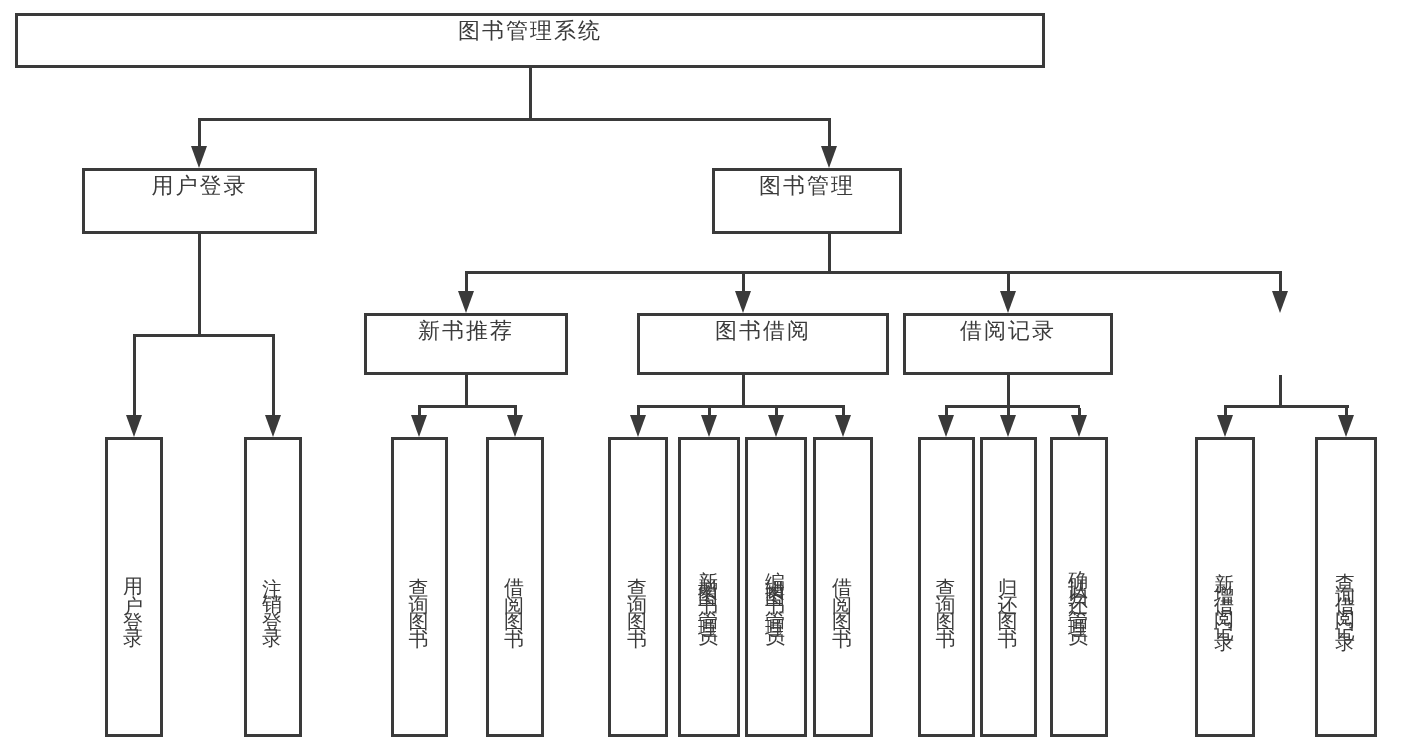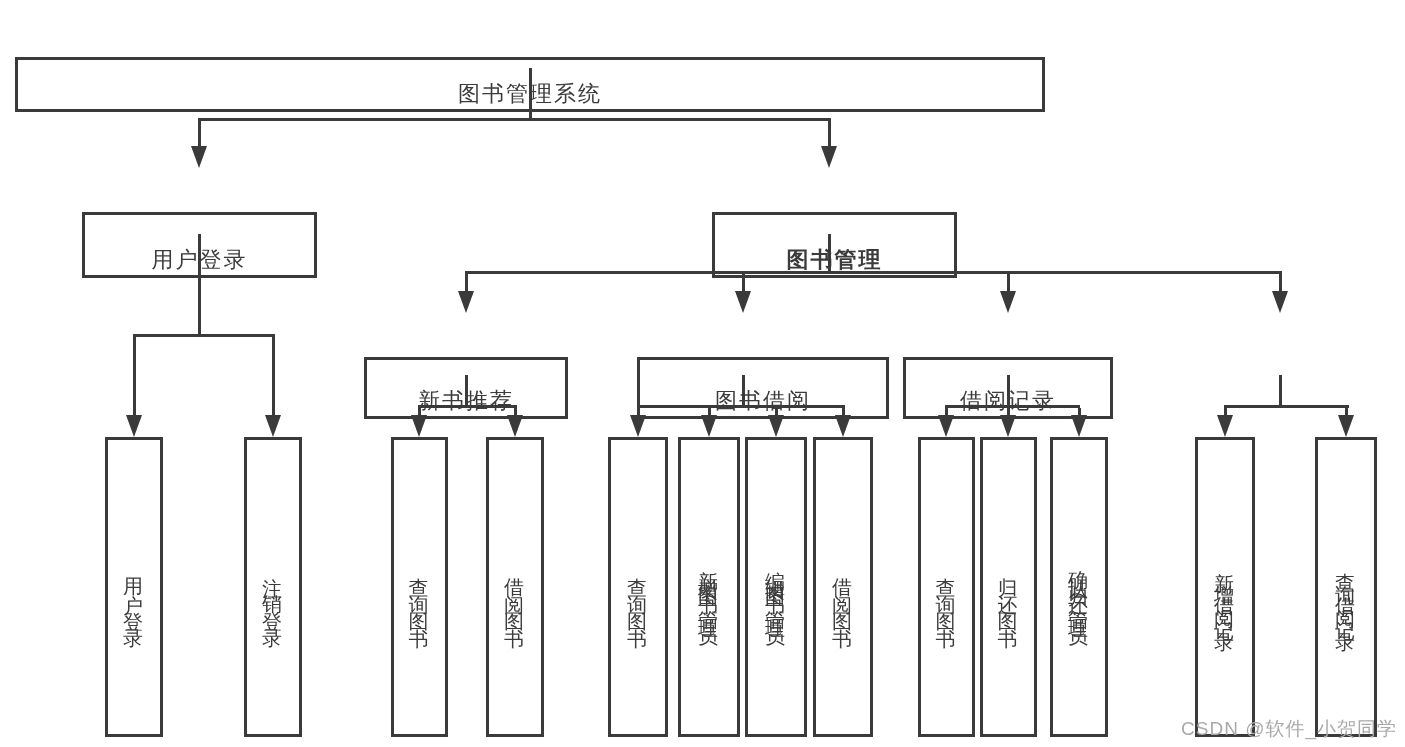--- a/index.html
+++ b/index.html
@@ -15,26 +15,25 @@
     background: #ffffff;
     overflow: hidden;
   }
   
   .hbox {
     position: absolute;
     box-sizing: border-box;
     border: 3px solid #3a3a3a;
     background: #ffffff;
     display: flex;
-    align-items: flex-end;
+    align-items: flex-start;
     justify-content: center;
     font-size: 22px;
     letter-spacing: 2px;
     color: #3b3b3b;
-    margin-top: 44px;
   }
   
   .vbox {
     position: absolute;
     box-sizing: border-box;
     border: 3px solid #3a3a3a;
     background: #ffffff;
     top: 437px;
     height: 300px;
     display: flex;
@@ -82,21 +81,21 @@
   <div class="vl" style="left:529px; top:68px;  height:52px;"></div>
   <div class="hl" style="left:198px; top:118px; width:633px;"></div>
   <div class="vl" style="left:198px; top:121px; height:28px;"></div>
   <div class="ar" style="left:191px; top:146px;"></div>
   <div class="vl" style="left:828px; top:121px; height:28px;"></div>
   <div class="ar" style="left:821px; top:146px;"></div>
 
   <div class="hbox" style="left:82px; top:168px; width:235px; height:66px;">
     <span>用户登录</span>
   </div>
-  <div class="hbox" style="left:712px; top:168px; width:245px; height:66px;font-weight:bold;">
+  <div class="hbox" style="left:712px; top:168px; width:190px; height:66px;">
     <span>图书管理</span>
   </div>
 
   <div class="vl" style="left:198px; top:234px; height:103px;"></div>
   <div class="hl" style="left:133px; top:334px; width:142px;"></div>
   <div class="vl" style="left:133px; top:337px; height:80px;"></div>
   <div class="ar" style="left:126px; top:415px;"></div>
   <div class="vl" style="left:272px; top:337px; height:80px;"></div>
   <div class="ar" style="left:265px; top:415px;"></div>
 
@@ -192,15 +191,14 @@
     <span>确认归还（管理员）</span>
   </div>
 
   <div class="vbox s6" style="left:1195px; width:60px;">
     <span>新增借阅记录</span>
   </div>
   <div class="vbox s6" style="left:1315px; width:62px;">
     <span>查询借阅记录</span>
   </div>
 
-  <div class="watermark">CSDN @软件_小贺同学</div>
 
 </div>
 
 </body></html>

